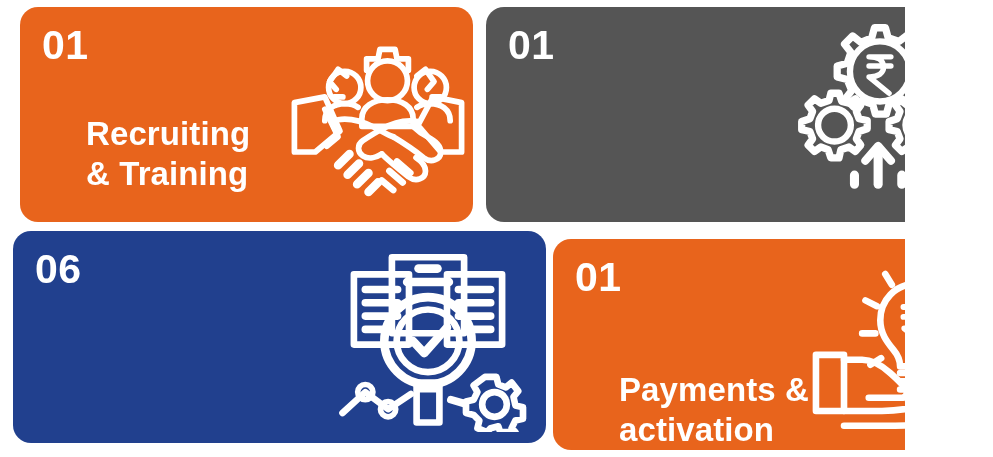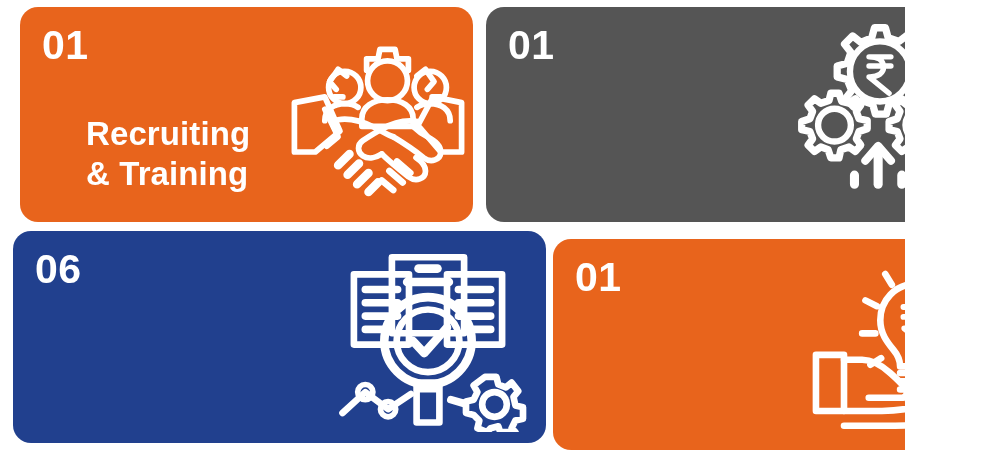--- a/index.html
+++ b/index.html
@@ -214,20 +214,22 @@
                  L176 200 L174 194 L166 196 L162 200 L152 196 L154 188
                  L148 182 L140 180 L140 168 L148 166 L152 158 L148 151 Z" stroke-width="7"></path>
         <circle cx="170" cy="171" r="13" stroke-width="7"></circle>
       </svg>
     </div>
   </div>
 
   <div class="card" id="card-4" style="background:#E8641C;">
     <div class="card-text">
       <div class="card-number">01</div>
+      <div class="card-title title-pos-d">Payments &amp;
+activation</div>
     </div>
     <div class="card-icon">
       <svg viewBox="0 0 200 200" fill="none" stroke="#ffffff" stroke-width="7" stroke-linecap="round" stroke-linejoin="round">
 
         <path d="M128 8 L128 24 M90 20 L98 33 M166 20 L158 33
                  M66 52 L80 59 M190 52 L176 59
                  M62 92 L78 92 M194 92 L178 92
                  M72 130 L85 122 M184 130 L171 122" stroke-width="8"></path>
 
         <path d="M128 32 C102 32 84 52 84 76 C84 92 92 102 100 112

